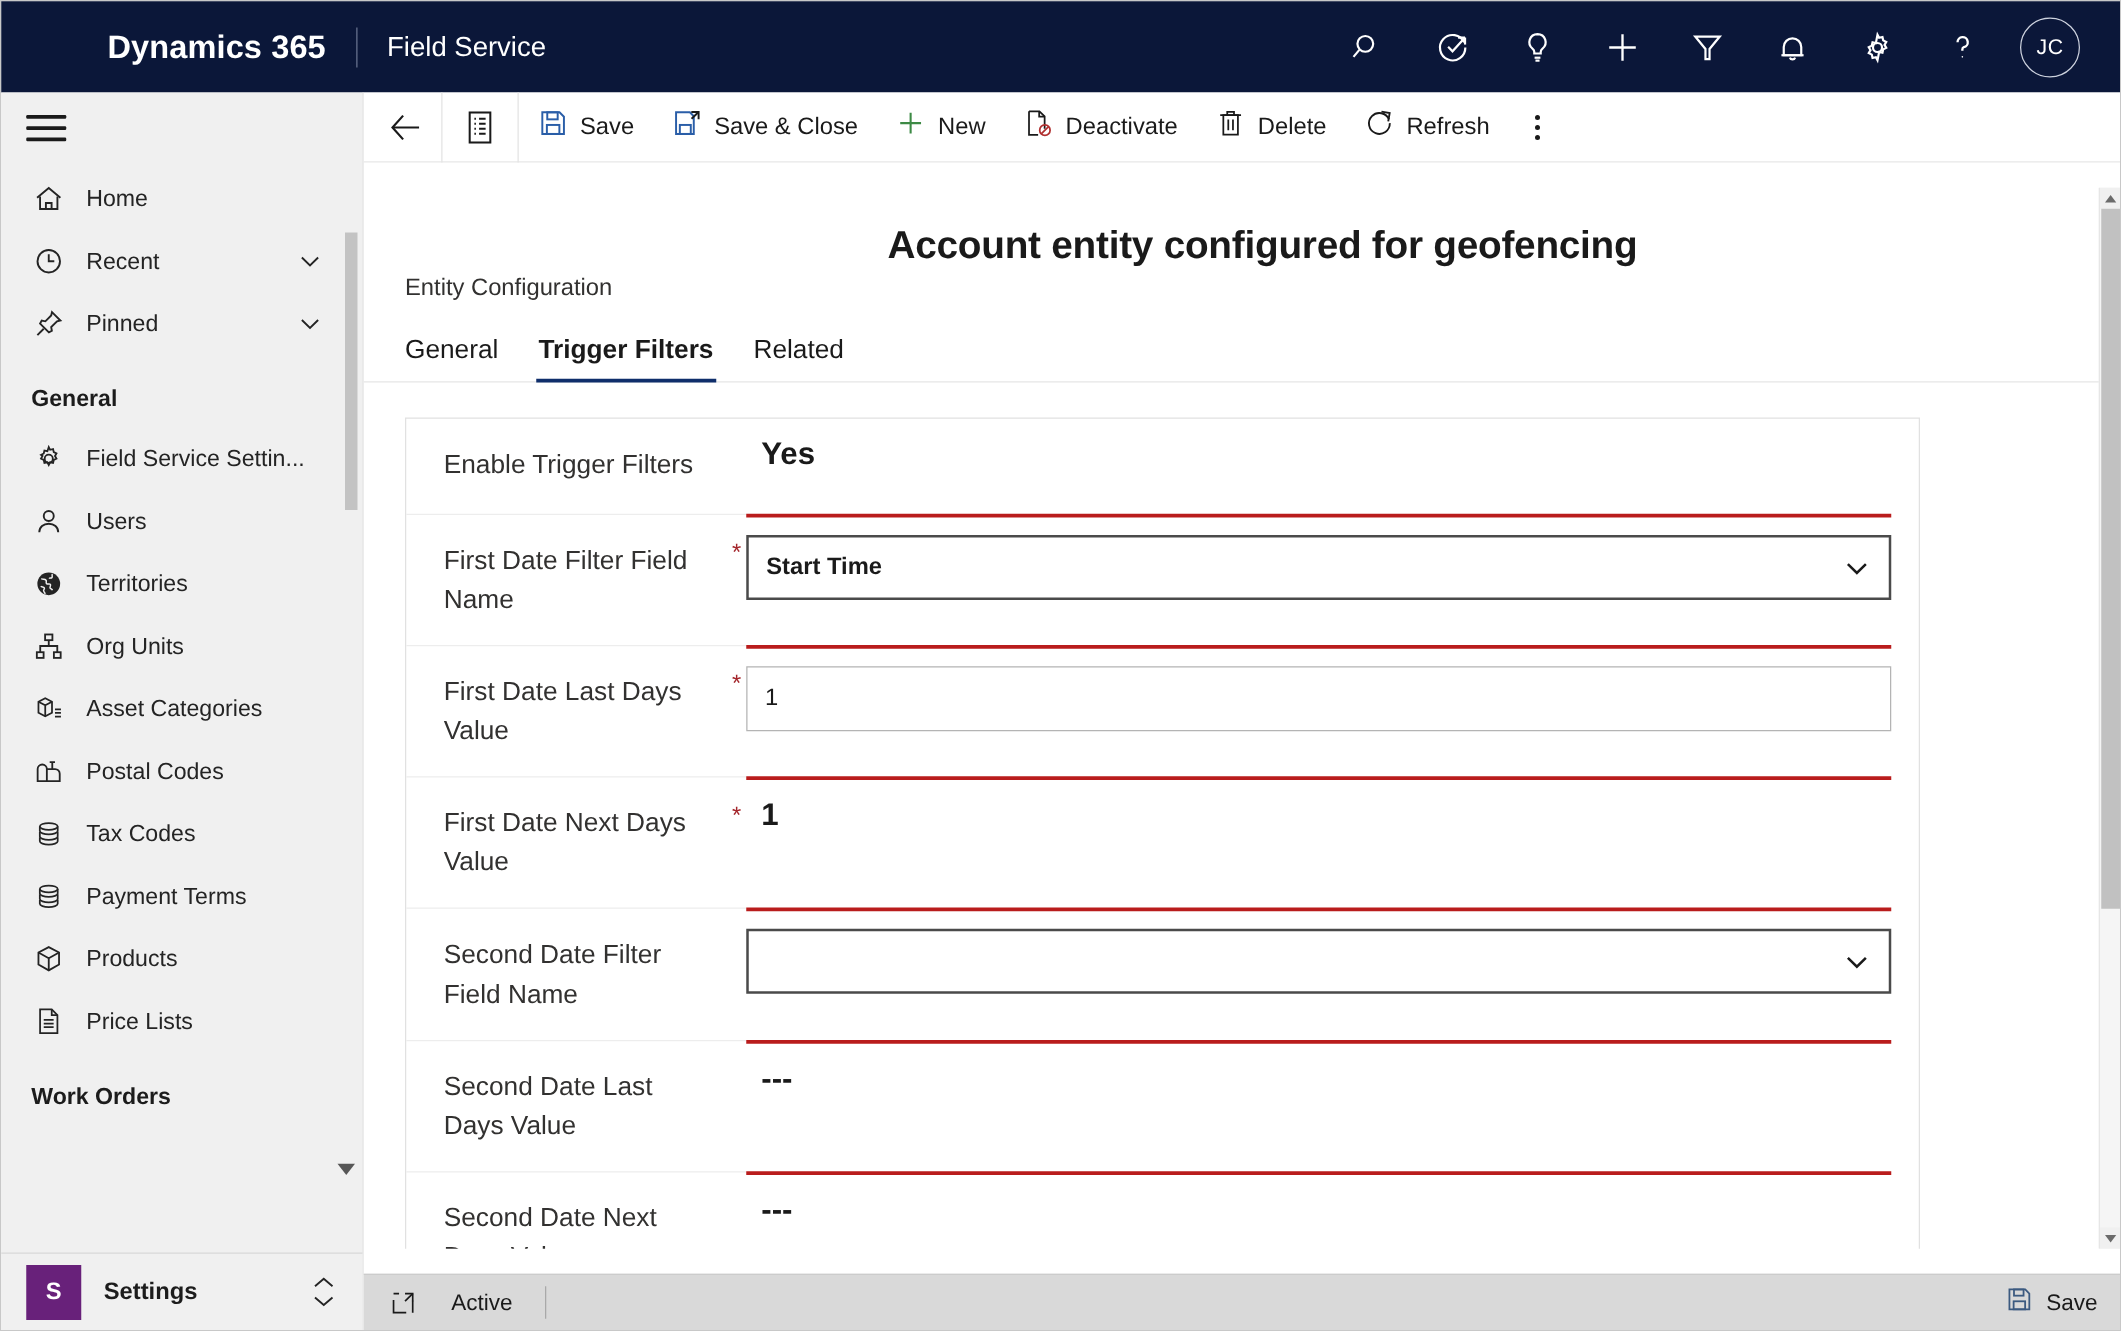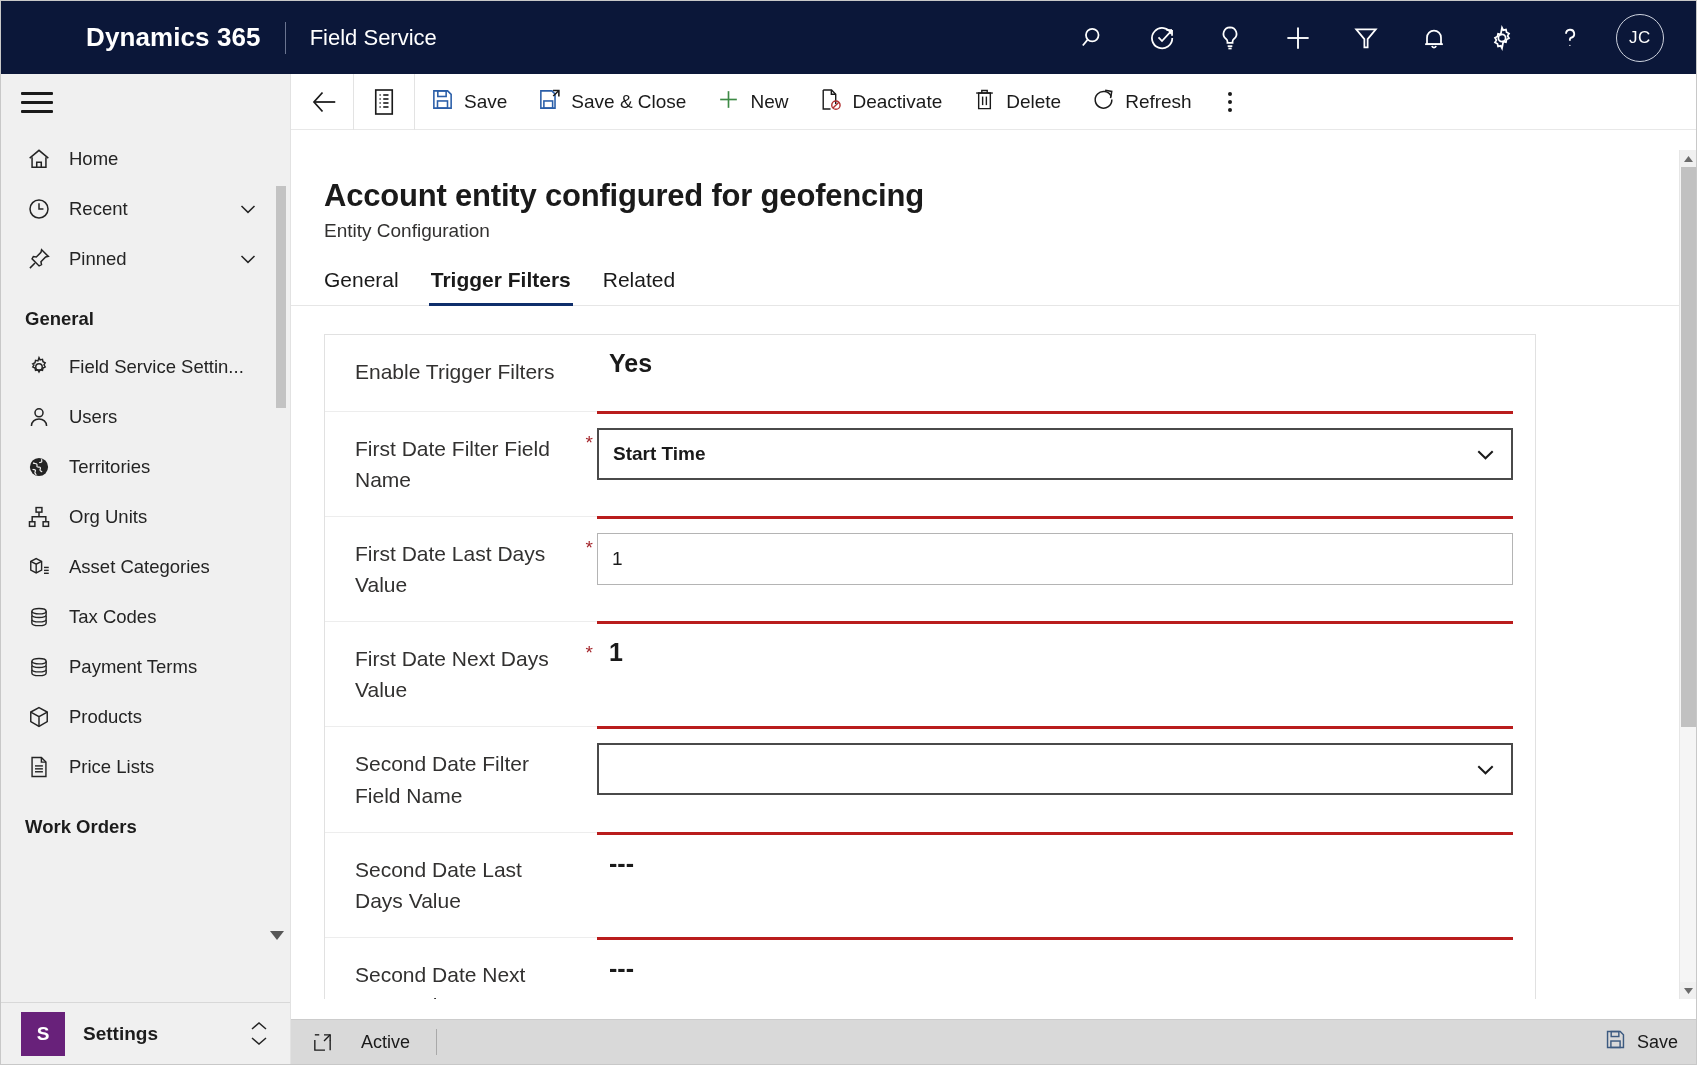--- a/index.html
+++ b/index.html
@@ -143,21 +143,21 @@
     justify-content: center; gap: 4px; cursor: pointer;
   }
   .cmd-more i { width: 4px; height: 4px; border-radius: 50%; background: #1a1a1a; display:block; }
 
   .formarea {
     flex: 1 1 auto; overflow: hidden; position: relative;
     padding: 0 0 0 0;
   }
   .hdr { padding: 28px 0 0 33px; }
   .rec-title {
-    font-size: 31px; font-weight: bold; color: #1a1a1a; letter-spacing: -0.2px;
+    font-size: 31px; font-weight: bold; color: #1a1a1a; letter-spacing: -0.2px; text-align: center;
   }
   .rec-sub { font-size: 19px; color: #323130; padding-top: 6px; }
 
   .tabs {
     display: flex; align-items: flex-end; gap: 0;
     padding: 26px 0 0 33px;
     border-bottom: 1px solid #e6e6e6;
   }
   .tab {
     font-size: 21px; color: #1a1a1a; padding: 0 16px 13px 16px;
@@ -433,20 +433,31 @@
               <path d="M4.4 6.8l5-2.6 5 2.6v8.1l-5 2.6-5-2.6z"></path>
               <path d="M4.4 6.8l5 2.6 5-2.6M9.4 9.4v8.1"></path>
               <line x1="16.6" y1="12.4" x2="21" y2="12.4"></line>
               <line x1="16.6" y1="15.1" x2="21" y2="15.1"></line>
               <line x1="16.6" y1="17.8" x2="21" y2="17.8"></line>
             </svg>
           </span>
           <span class="nav-lbl">Asset Categories</span>
         </div>
 
+        <div class="navitem">
+          <span class="nav-ic">
+            <svg width="26" height="26" viewBox="0 0 24 24" fill="none" stroke="#242424" stroke-width="1.35">
+              <path d="M3.8 10.4a3.4 3.4 0 0 1 6.8 0v8.9H3.8z"></path>
+              <path d="M10.6 10.4h6.1a3.4 3.4 0 0 1 3.4 3.4v5.5h-9.5"></path>
+              <line x1="14.6" y1="5.2" x2="14.6" y2="10.4"></line>
+              <line x1="12.7" y1="5.2" x2="16.6" y2="5.2"></line>
+            </svg>
+          </span>
+          <span class="nav-lbl">Postal Codes</span>
+        </div>
 
         <div class="navitem">
           <span class="nav-ic">
             <svg width="26" height="26" viewBox="0 0 24 24" fill="none" stroke="#242424" stroke-width="1.3">
               <ellipse cx="12" cy="6.6" rx="6.6" ry="2.5"></ellipse>
               <path d="M5.4 6.6v3.4c0 1.4 3 2.5 6.6 2.5s6.6-1.1 6.6-2.5V6.6"></path>
               <path d="M5.4 10.6V14c0 1.4 3 2.5 6.6 2.5s6.6-1.1 6.6-2.5v-3.4"></path>
               <path d="M5.4 14.5v3c0 1.4 3 2.5 6.6 2.5s6.6-1.1 6.6-2.5v-3"></path>
             </svg>
           </span>

